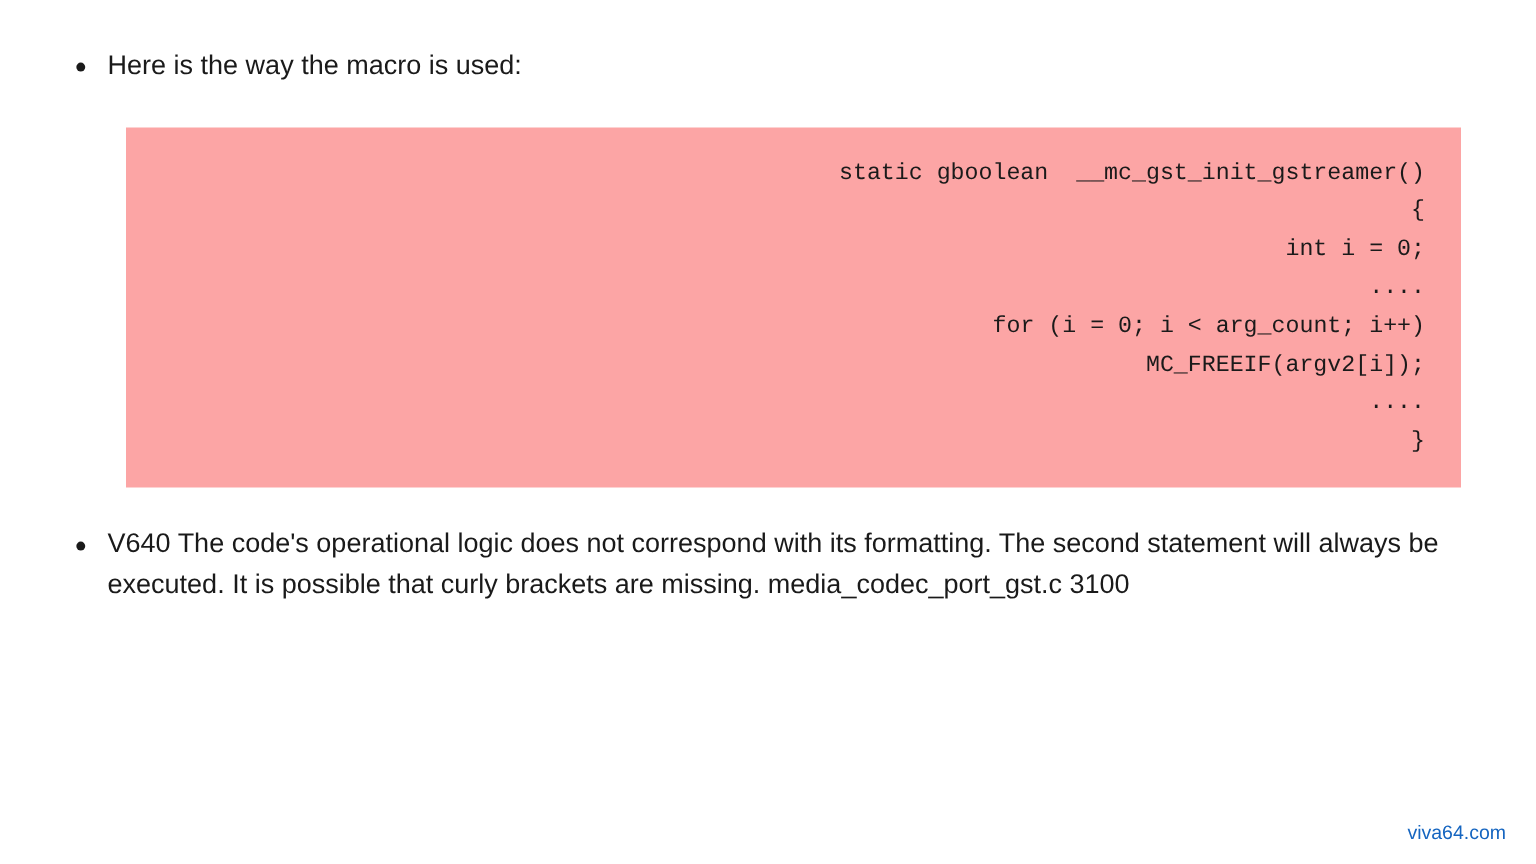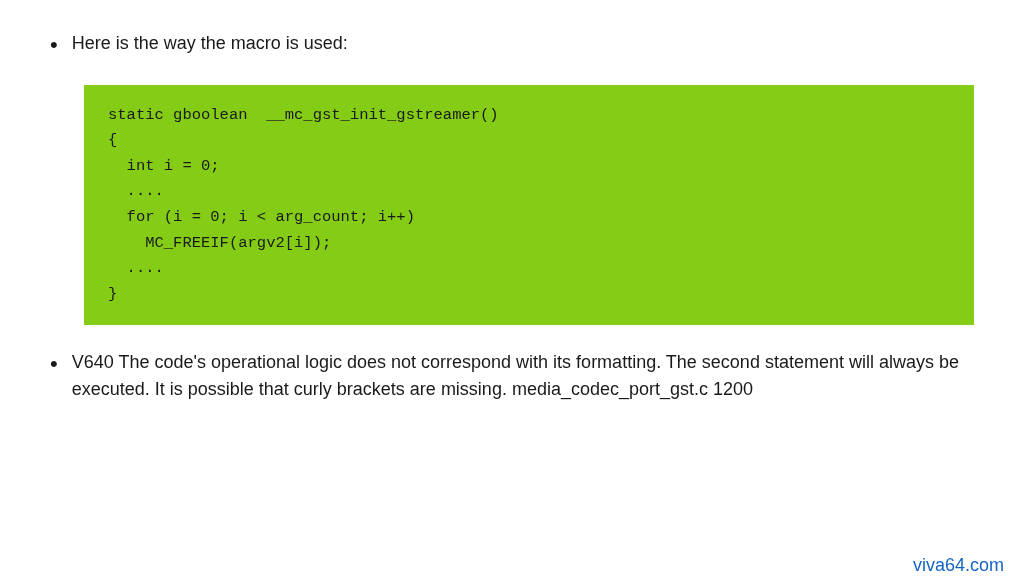--- a/index.html
+++ b/index.html
@@ -37,47 +37,48 @@
     }
 
     .bullet-text {
       font-size: 18px;
       line-height: 1.5;
       color: #1a1a1a;
       text-align: right;
     }
 
     .code-block {
-      background-color: #84cc16;
+      background-color: #fca5a5;
       border: none;
       padding: 18px 24px;
       margin: 10px 0 24px 34px;
       font-family: 'Courier New', Courier, monospace;
       font-size: 15.5px;
       line-height: 1.65;
       color: #1a1a1a;
       white-space: pre;
+      text-align: right;
     }
 
     .warning-item {
       display: flex;
       align-items: flex-start;
     }
 
     .warning-text {
       font-size: 18px;
       line-height: 1.5;
       color: #1a1a1a;
     }
 
     .branding {
       position: absolute;
-      bottom: 0;
+      bottom: 14px;
       right: 20px;
-      font-size: 18px;
+      font-size: 13px;
       color: #1565c0;
       font-family: Arial, sans-serif;
     }
   </style>
 </head>
 <body>
 
 <div class="content">
 
   <div class="bullet-item">
@@ -89,18 +90,18 @@
 {
   int i = 0;
   ....
   for (i = 0; i &lt; arg_count; i++)
     MC_FREEIF(argv2[i]);
   ....
 }</div>
 
   <div class="warning-item">
     <span class="bullet">•</span>
-    <span class="warning-text">V640 The code's operational logic does not correspond with its formatting. The second statement will always be executed. It is possible that curly brackets are missing. media_codec_port_gst.c 1200</span>
+    <span class="warning-text">V640 The code's operational logic does not correspond with its formatting. The second statement will always be executed. It is possible that curly brackets are missing. media_codec_port_gst.c 3100</span>
   </div>
 
 </div>
 
 <div class="branding">viva64.com</div>
 
 </body></html>

